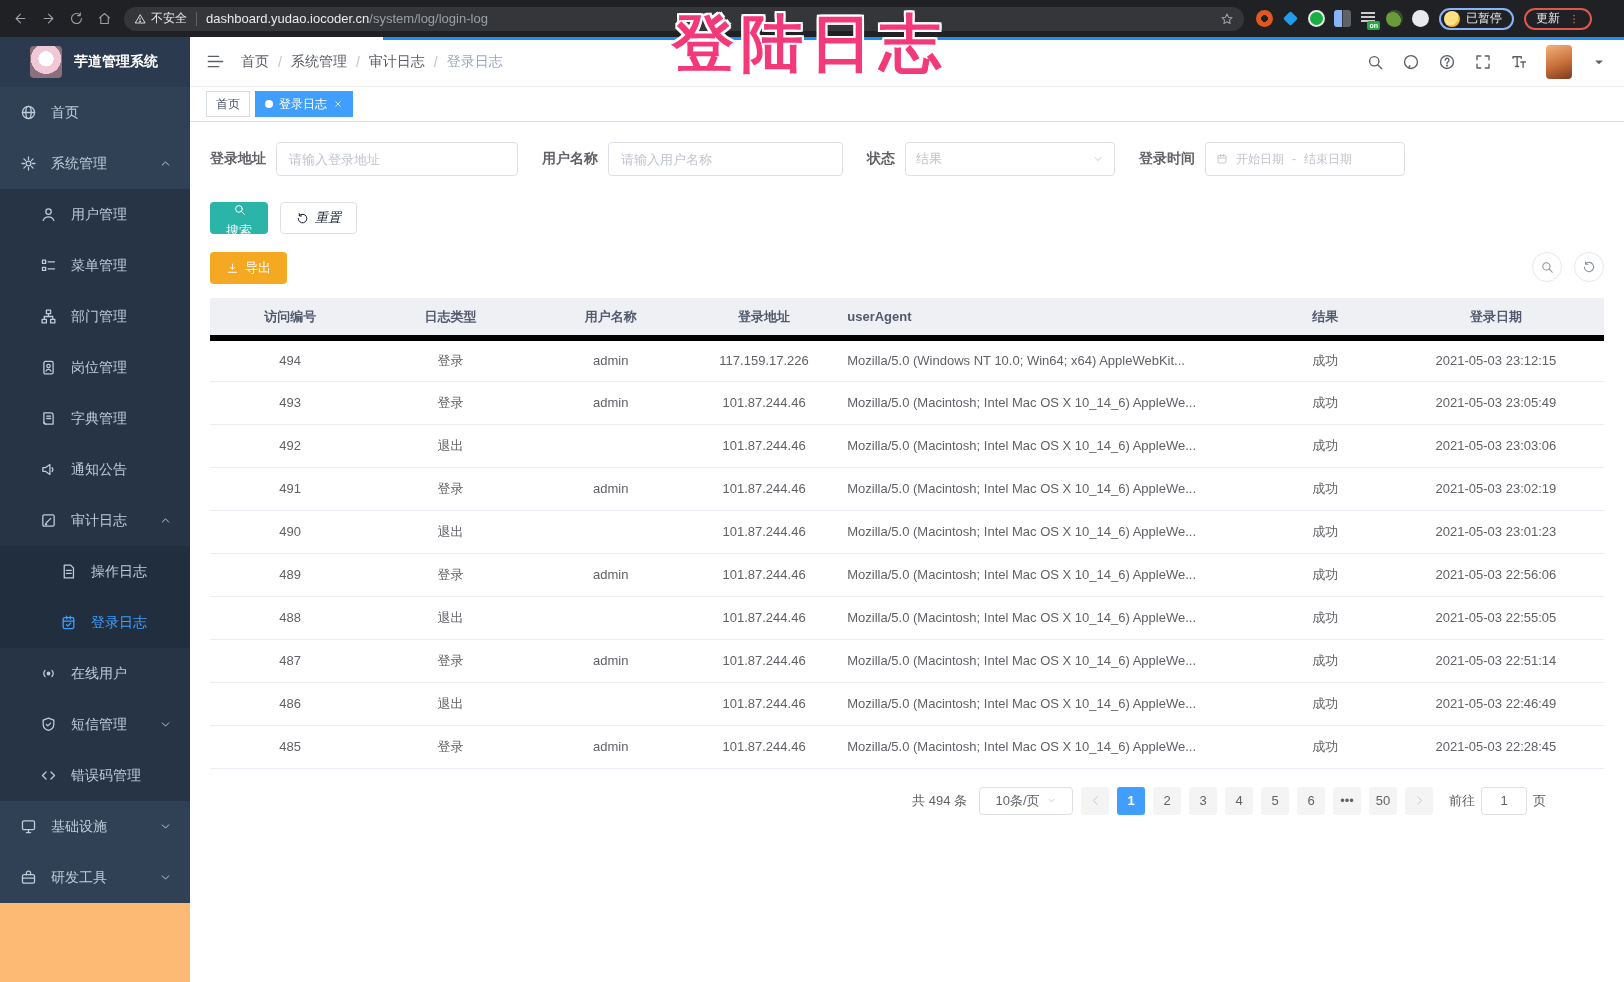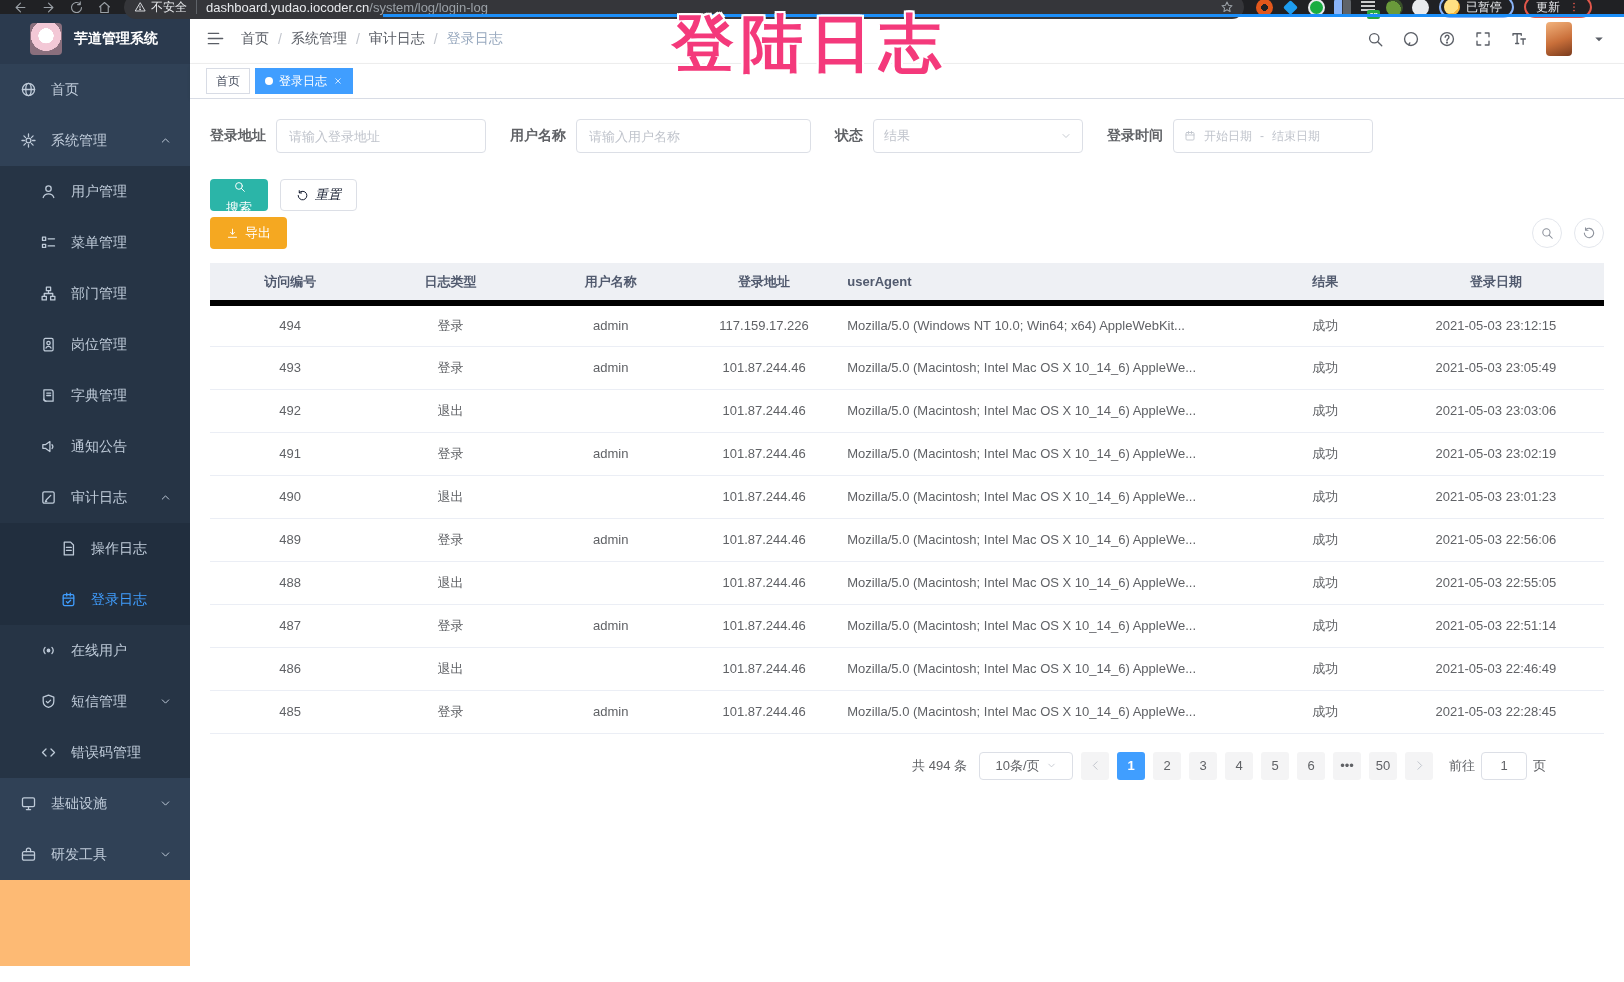--- a/index.html
+++ b/index.html
@@ -8,21 +8,21 @@
   svg { width:1em; height:1em; display:block; }
   .ic { display:inline-flex; align-items:center; justify-content:center; }
 
   
   .watermark { position:absolute; left:672px; top:2px; z-index:999; font-size:62px;
     font-weight:bold; letter-spacing:7px; color:#f4397b; white-space:nowrap;
     text-shadow:-2px -2px 0 #fff, 2px -2px 0 #fff, -2px 2px 0 #fff, 2px 2px 0 #fff,
                  0 -2px 0 #fff, 0 2px 0 #fff, -2px 0 0 #fff, 2px 0 0 #fff; }
 
   
-  .browser-bar { position:relative; height:14px; background:#202124; display:flex;
+  .browser-bar { position:relative; height:37px; background:#202124; display:flex;
     align-items:center; padding:0 6px; color:#9aa0a6; font-size:13px; z-index:5; }
   .nav-btn { width:24px; height:24px; border-radius:50%; display:flex; align-items:center;
     justify-content:center; font-size:15px; margin:0 2px; color:#9aa0a6; }
   .omnibox { flex:0 0 auto; width:1120px; height:24px; margin-left:6px; background:#35363a;
     border-radius:12px; display:flex; align-items:center; padding:0 10px; color:#e8eaed; }
   .omnibox .sec { display:flex; align-items:center; gap:5px; color:#e8eaed; font-size:12px; }
   .omnibox .divider { width:1px; height:14px; background:#5f6368; margin:0 9px; }
   .omnibox .url { font-size:13px; color:#e8eaed; white-space:nowrap; overflow:hidden; flex:1; }
   .omnibox .url .path { color:#9aa0a6; }
   .omnibox .star { font-size:14px; color:#9aa0a6; margin-left:8px; }
@@ -91,32 +91,32 @@
   .tag .x { font-size:10px; }
 
   
   .content { flex:1; padding:20px 20px 0 20px; background:#fff; overflow:hidden; }
   .filter-row { display:flex; align-items:center; flex-wrap:nowrap; gap:10px; font-size:14px; color:#606266; }
   .f-label { font-weight:bold; color:#606266; margin-left:14px; white-space:nowrap; }
   .f-label:first-child { margin-left:0; }
   .f-input { height:34px; border:1px solid #dcdfe6; border-radius:4px; padding:0 12px;
     font-size:13px; color:#606266; font-family:"Liberation Sans",sans-serif; }
   .f-input::placeholder { color:#c0c4cc; }
-  .w230 { width:210px; } .w235 { width:235px; }
+  .w230 { width:242px; } .w235 { width:235px; }
   .f-select { width:210px; height:34px; border:1px solid #dcdfe6; border-radius:4px;
     display:flex; align-items:center; padding:0 10px; color:#c0c4cc; font-size:13px; cursor:pointer; }
   .f-select .caret { margin-left:auto; color:#c0c4cc; }
   .f-date { width:200px; height:34px; border:1px solid #dcdfe6; border-radius:4px;
     display:flex; align-items:center; gap:8px; padding:0 10px; color:#c0c4cc; font-size:12px; cursor:pointer; }
   .btn-row { margin-top:26px; display:flex; gap:12px; }
   .btn { height:32px; border-radius:4px; display:inline-flex; align-items:center; gap:6px;
     padding:0 15px; font-size:13px; cursor:pointer; border:1px solid transparent; }
   .btn-search { background:#2bb5a8; color:#fff;flex-direction:column; }
   .btn-reset { background:#fff; color:#0f172a; border-color:#dcdfe6;font-style:italic; }
-  .toolbar-row { margin-top:6px; display:flex; align-items:center; }
+  .toolbar-row { margin-top:18px; display:flex; }
   .btn-export { background:#f5a821; color:#fff; }
   .round-btns { margin-left:auto; display:flex; gap:12px; }
   .round-btn { width:30px; height:30px; border-radius:50%; border:1px solid #e4e7ed;
     display:flex; align-items:center; justify-content:center; color:#8b909a; font-size:14px;
     background:#fff; cursor:pointer; }
 
   
   table { width:100%; border-collapse:collapse; margin-top:14px; table-layout:fixed; }
   thead th { background:#eef0f4; color:#515a6e; font-size:13px; font-weight:bold;
     height:40px; text-align:center; }

